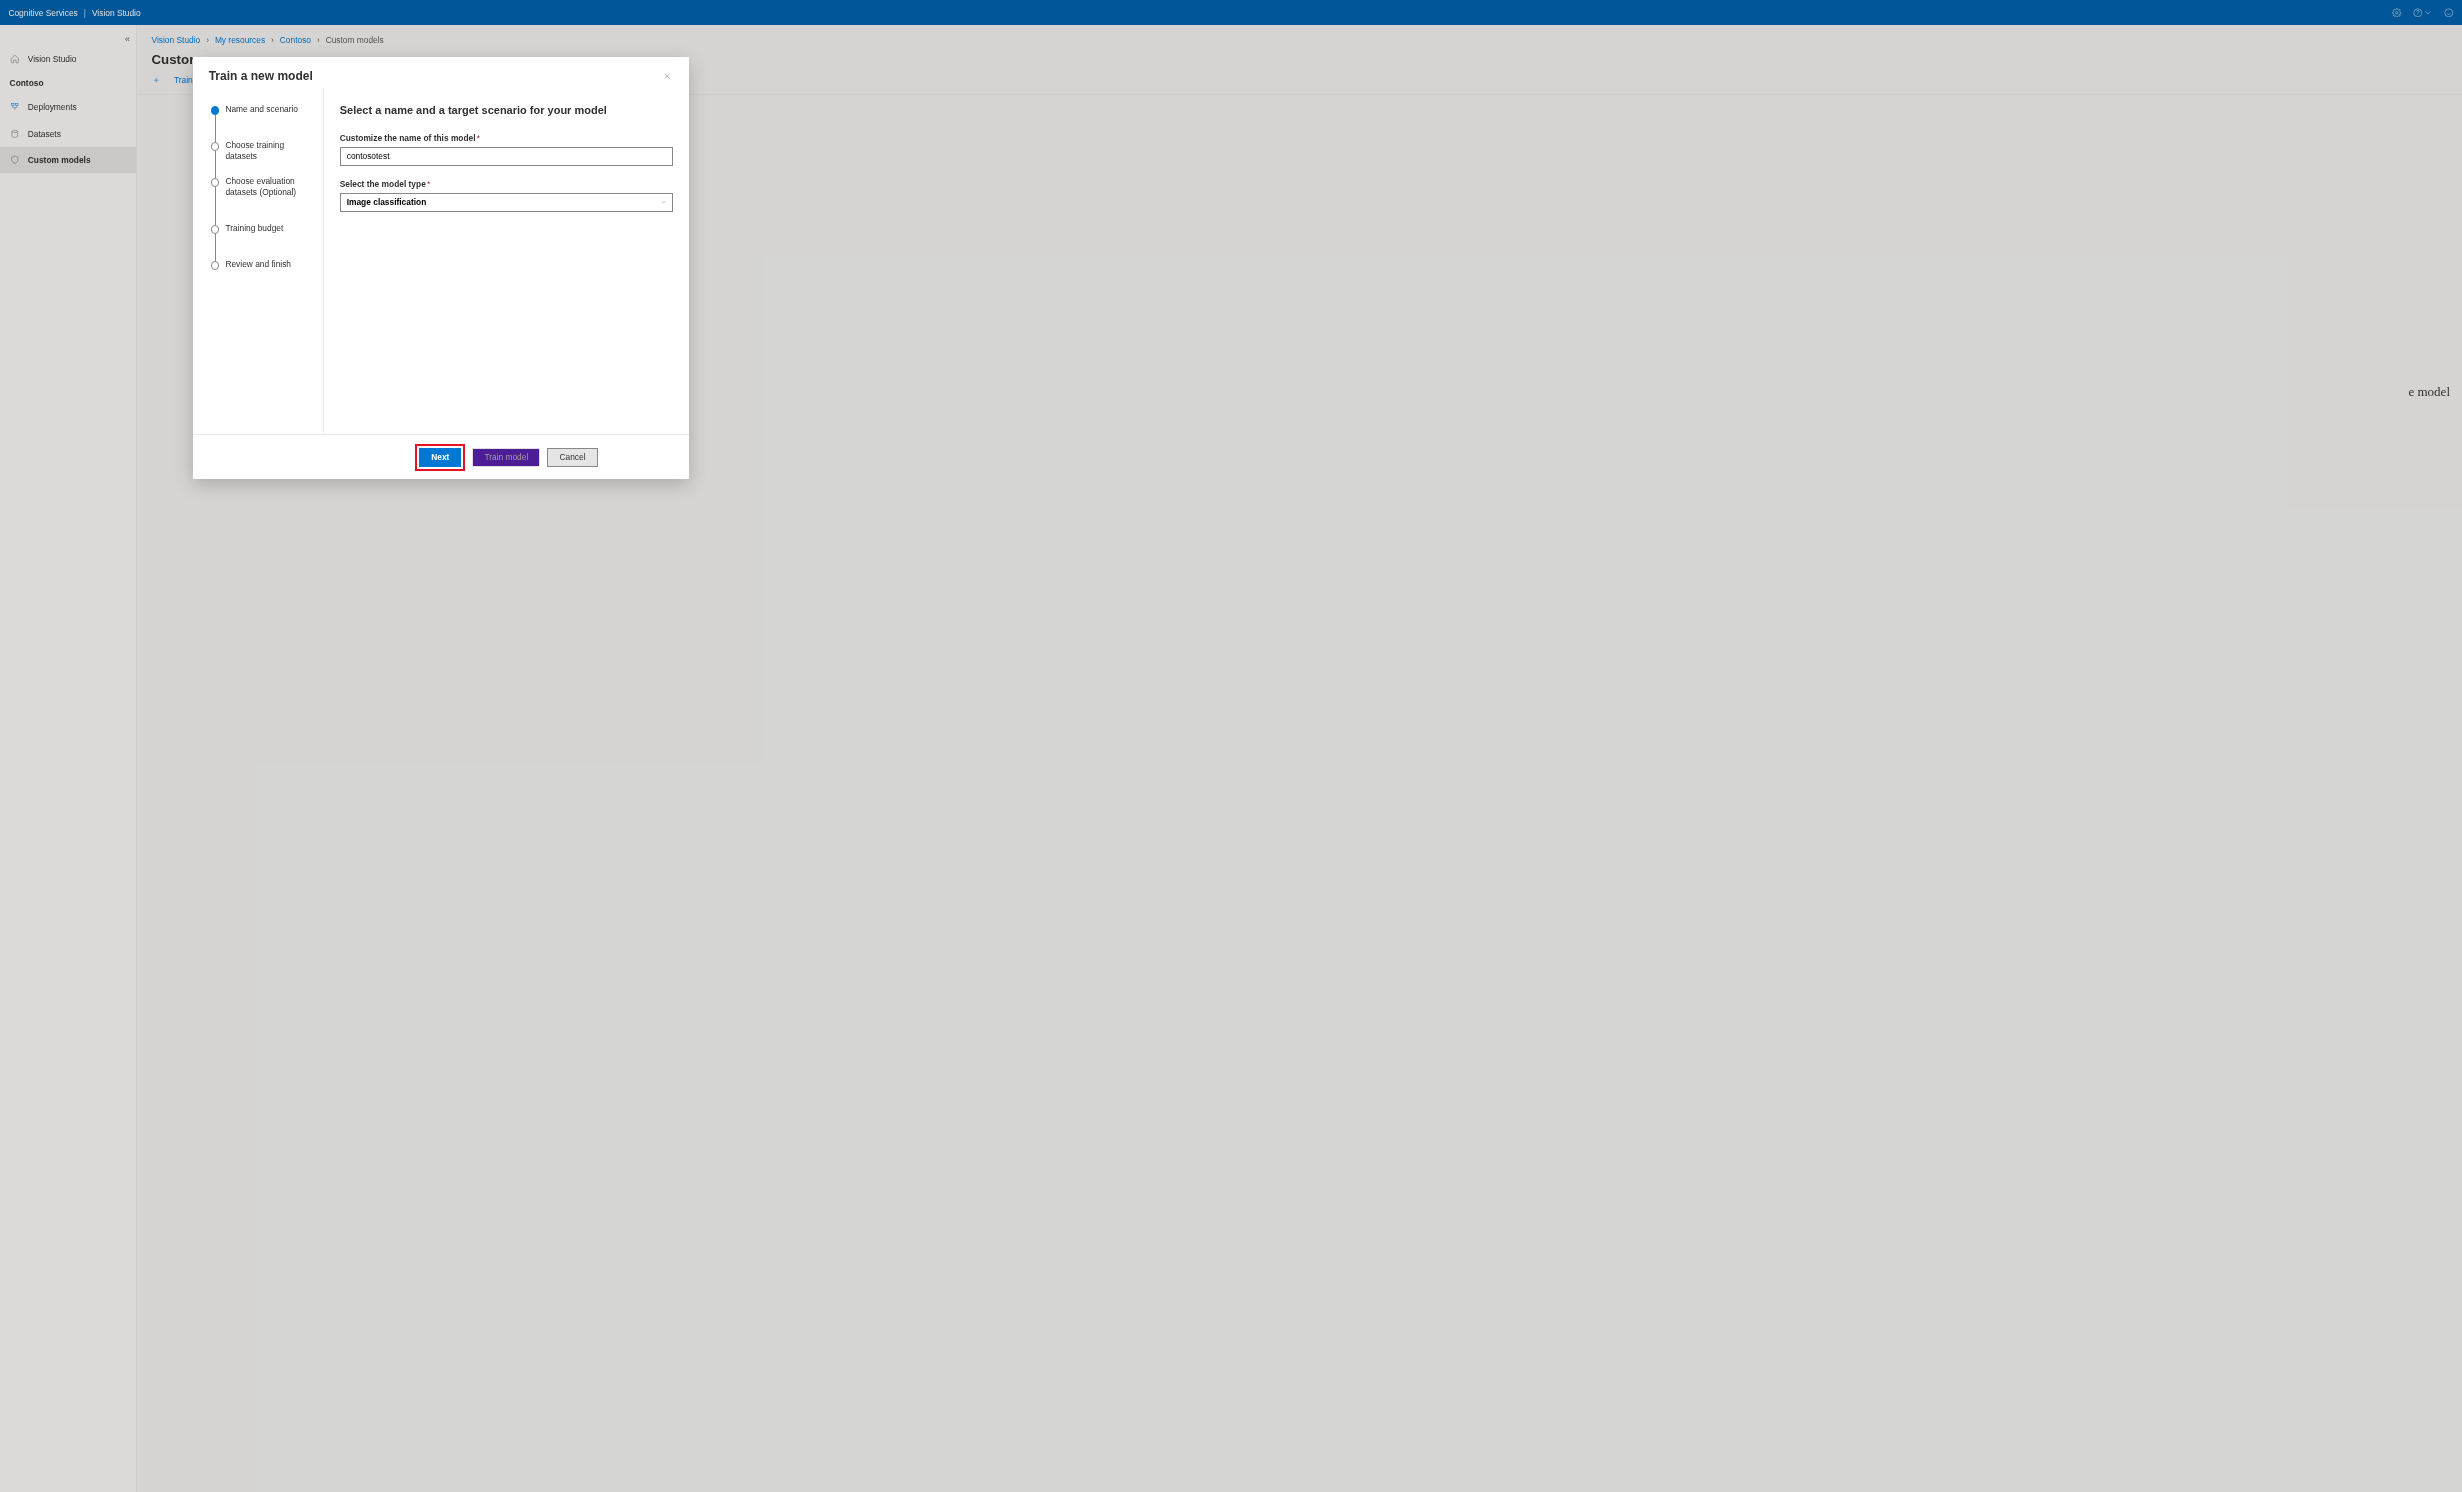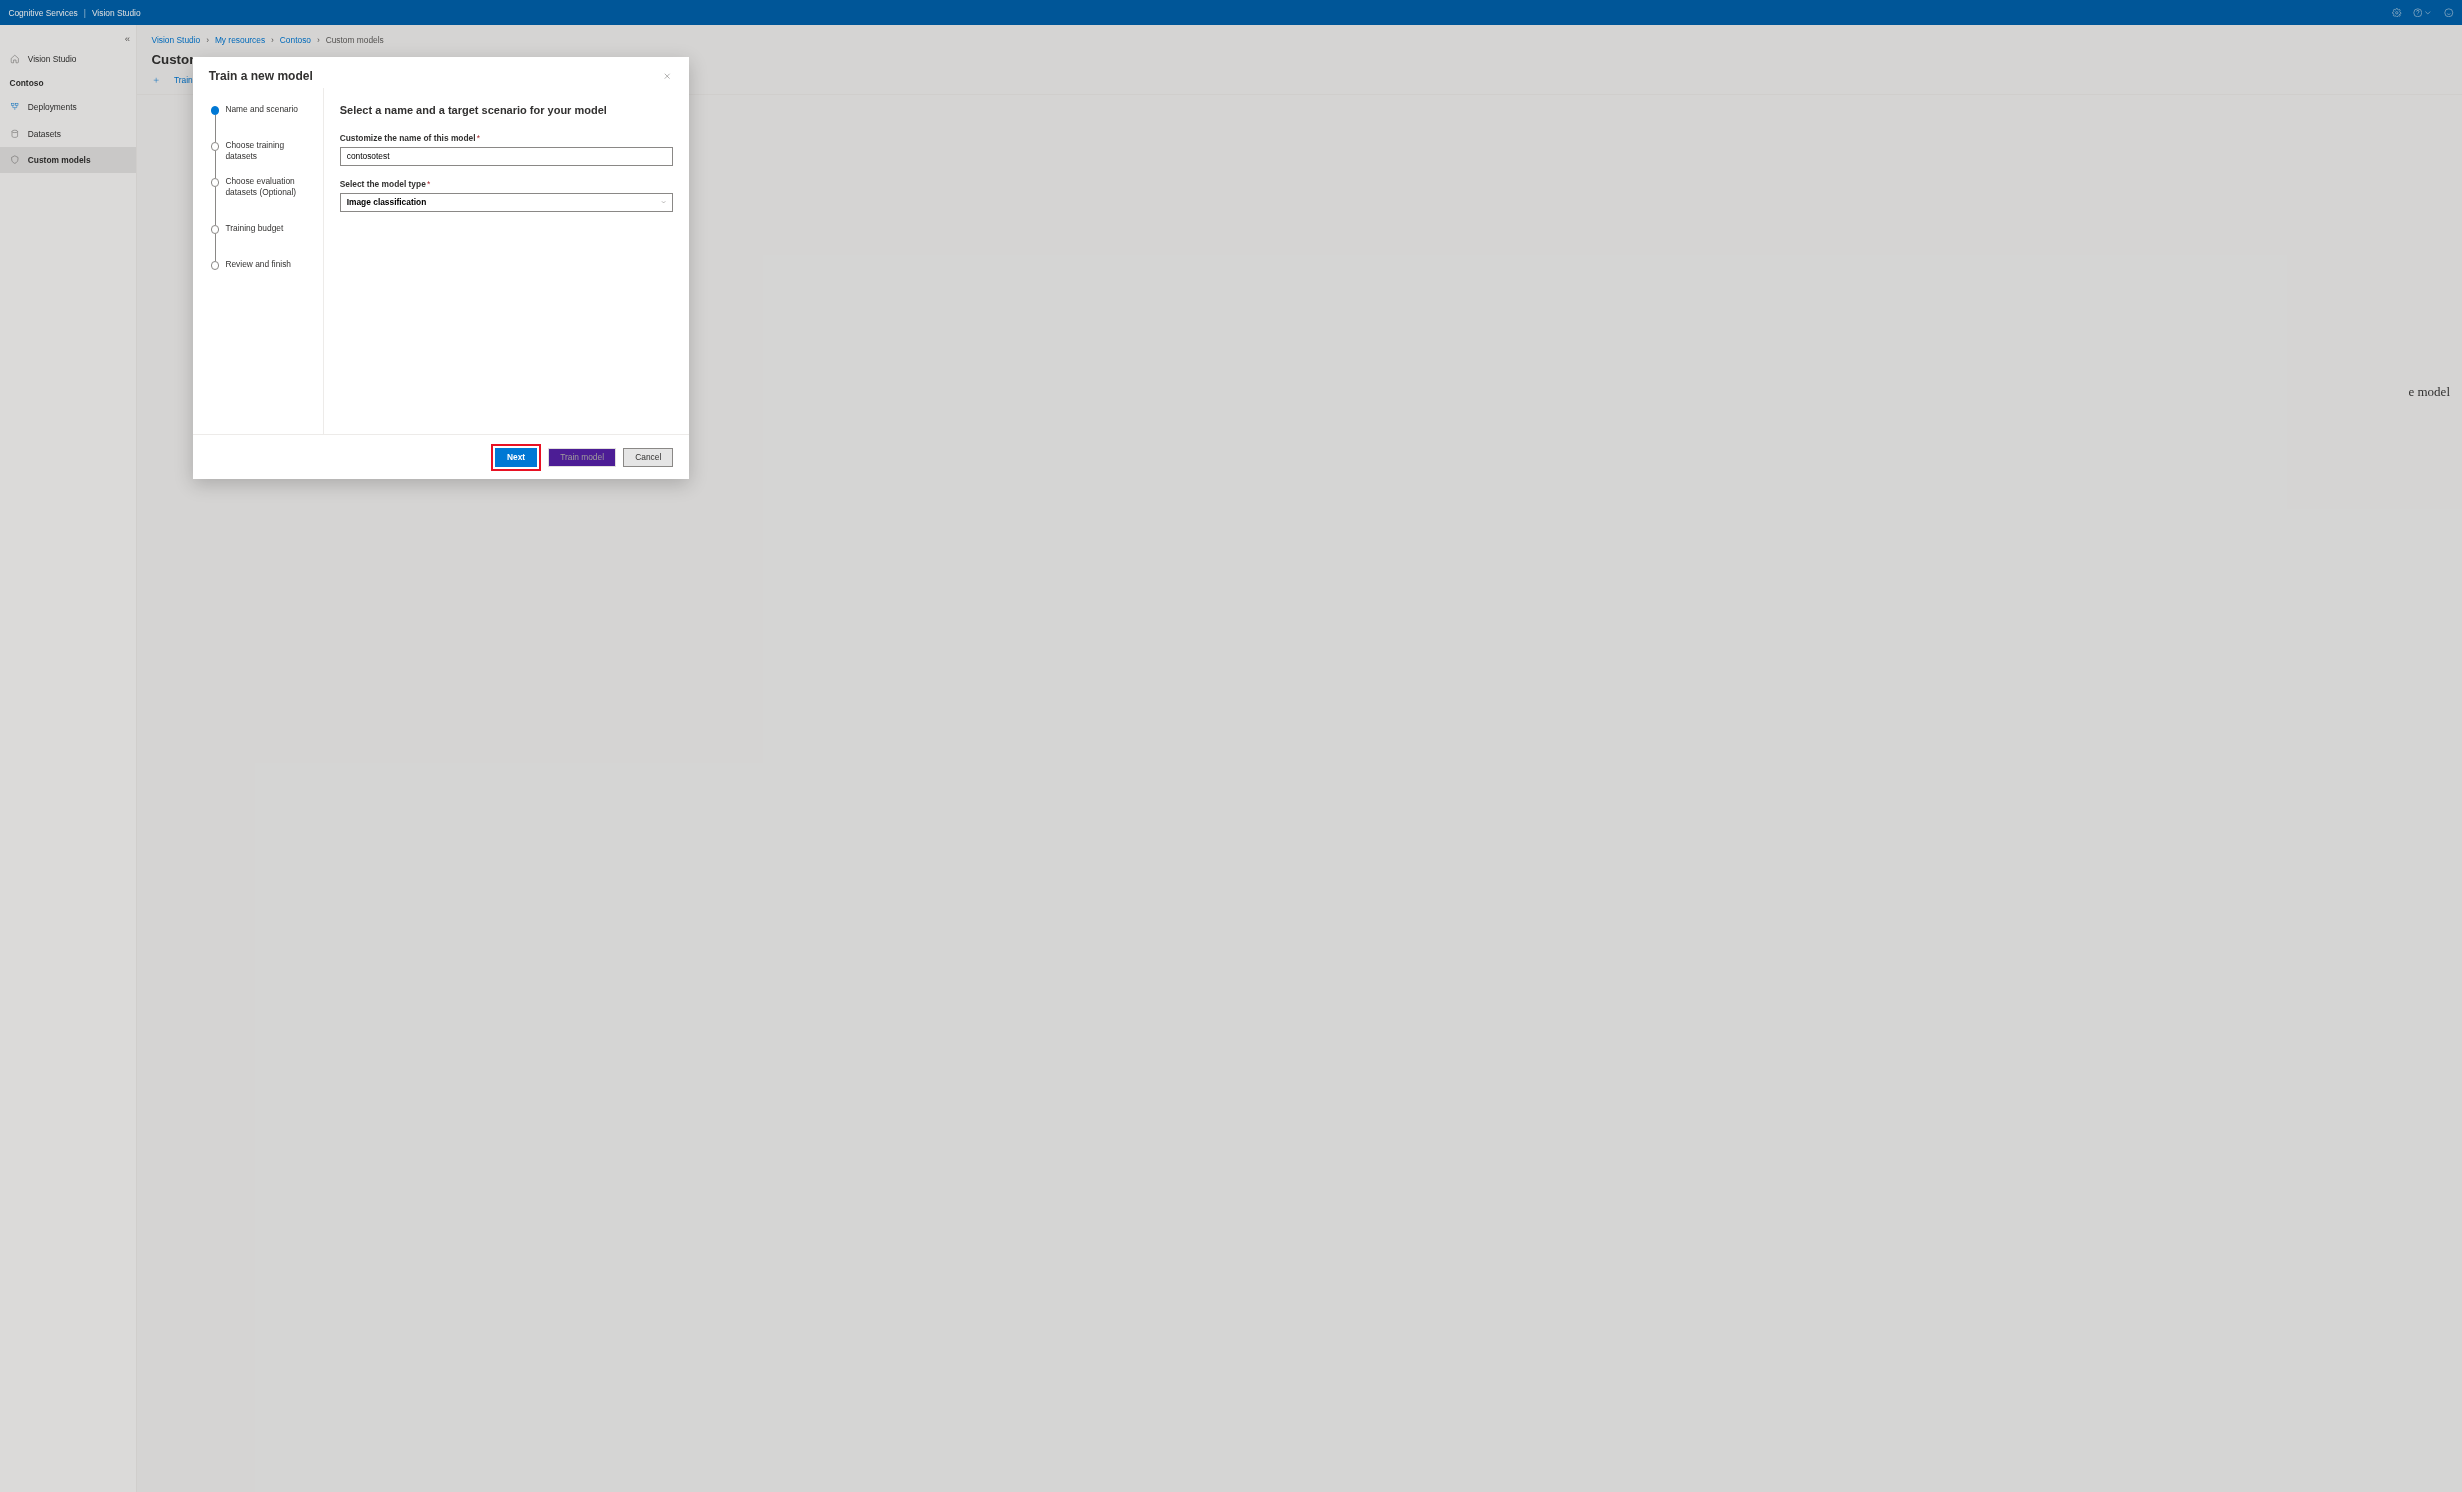--- a/index.html
+++ b/index.html
@@ -113,21 +113,21 @@
 .select-wrap { position:relative; }
 .select-input {
   width:100%; height:19.3px; border:0.6px solid #8a8886; font-size:8.4px; padding:0 6px;
   outline:none; appearance:none; background:#fff;font-weight:bold;
 }
 .select-caret { position:absolute; right:6px; top:50%; transform:translateY(-50%); pointer-events:none; }
 .select-caret svg { width:7.2px; height:7.2px; stroke:#605e5c; fill:none; stroke-width:1.4; }
 
 .modal-footer {
   border-top:0.6px solid #edebe9;
-  display:flex; justify-content:flex-end; align-items:center;
+  display:flex; justify-content:center; align-items:center;
   padding: 8.4px 15.7px; gap:7.2px;
 }
 .footer-left { margin-left: 131px; }
 .btn { height:19.3px; padding: 0 11px; font-size:8.4px; cursor:pointer; border:0.6px solid #8a8886; background:#e5e5e5; color:#323130; }
 .btn-primary { background:#0078d4; color:#fff; border:0.6px solid #0078d4; font-weight:600; }
 .btn-disabled { color:#a19f9d; border:0.6px solid #e1dfdd; background:#4c1d95; cursor:default; }
 .btn-next-frame { border: 2.4px solid #e81123; padding:1.8px; display:inline-block; }
 .footer-right { display:flex; gap:7.2px; }
 
 .behind-text {

